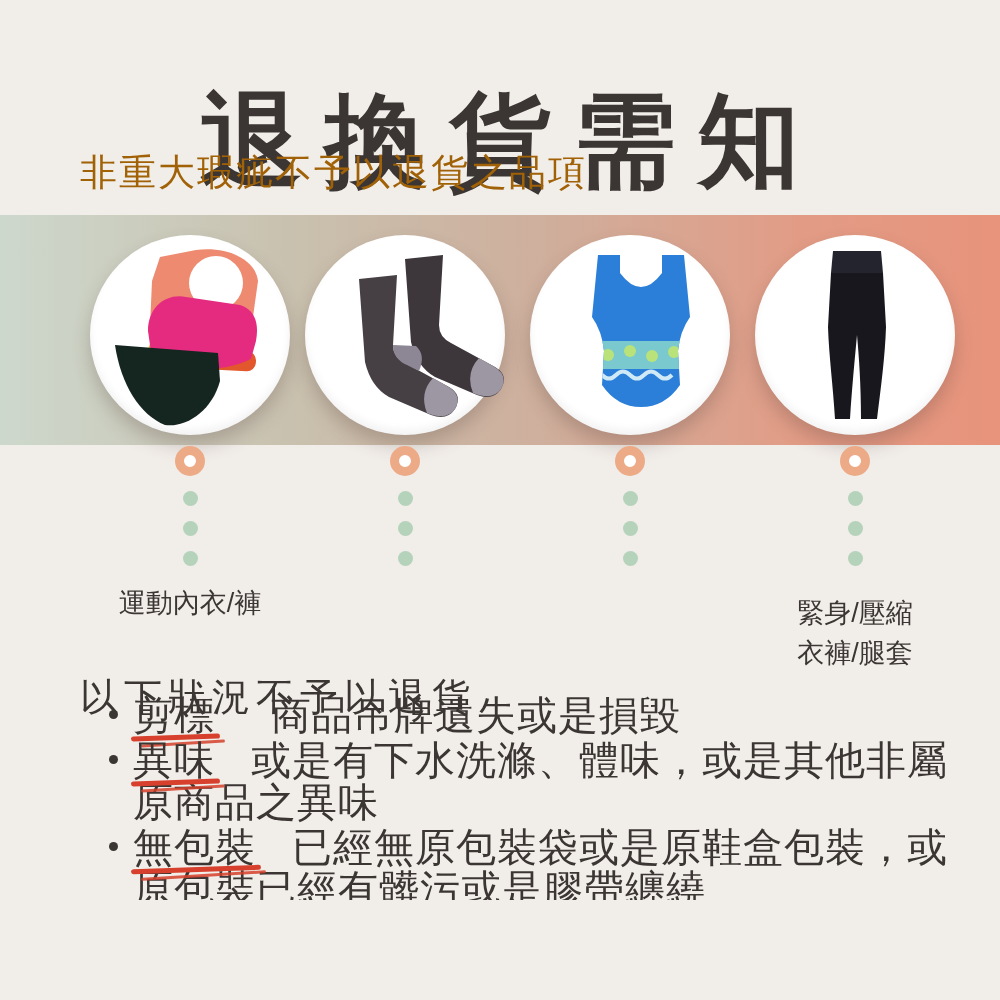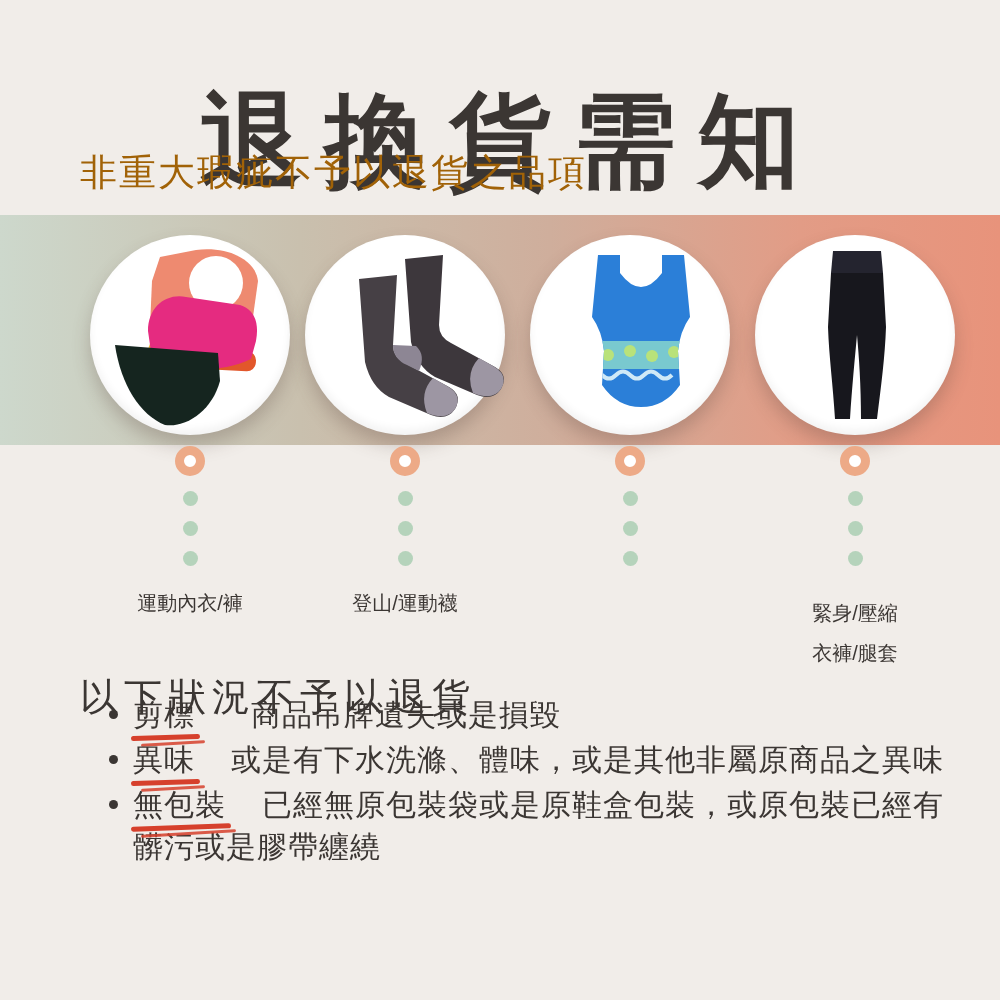--- a/index.html
+++ b/index.html
@@ -19,29 +19,29 @@
           background:#fff;box-shadow:0 10px 18px rgba(90,70,60,.28), inset 0 -5px 9px rgba(0,0,0,.05);}
   .circle svg{position:absolute;top:0;left:0;}
   .c1{left:90px;} .c2{left:305px;} .c3{left:530px;} .c4{left:755px;}
 
   .col{position:absolute;top:446px;width:200px;display:flex;flex-direction:column;align-items:center;}
   .col1{left:90px;} .col2{left:305px;} .col3{left:530px;} .col4{left:755px;}
   .ring{width:30px;height:30px;border-radius:50%;background:#fff;border:9px solid #edaa87;box-sizing:border-box;}
   .dot{width:15px;height:15px;border-radius:50%;background:#b5d3bb;margin-top:15px;}
   .dot:first-of-type{margin-top:21px;}
 
-  .plabel{position:absolute;top:583px;width:260px;text-align:center;font-size:20px;
+  .plabel{position:absolute;top:583px;width:260px;text-align:center;font-size:27px;
           line-height:40px;white-space:pre-line;color:#3b3633;}
   .pl1{left:60px;} .pl2{left:275px;} .pl3{left:500px;} .pl4{left:725px;margin-top:10px;}
 
   .rules-heading{position:absolute;top:640px;left:80px;font-size:38px;font-weight:500;
                  letter-spacing:6px;color:#3b3633;}
 
   .rules{position:absolute;top:694px;left:133px;width:830px;margin:0;padding:0;list-style:none;}
-  .rules li{position:relative;font-size:30px;line-height:42px;letter-spacing:1px;margin:0 0 3px 0;}
+  .rules li{position:relative;font-size:40px;line-height:42px;letter-spacing:1px;margin:0 0 3px 0;}
   .rules li::before{content:"";position:absolute;left:-24px;top:16px;width:9px;height:9px;
                     border-radius:50%;background:#3b3633;}
   .kw{position:relative;display:inline-block;margin-right:36px;white-space:nowrap;}
   .rules li:nth-child(1) .kw{margin-right:56px;}
   .rules li:nth-child(5) .kw{margin-right:14px;}
   .kw::after{content:"";position:absolute;left:-2px;right:-5px;bottom:-4px;height:5px;
              background:#d6402c;border-radius:3px;transform:rotate(-2deg);}
   .kw::before{content:"";position:absolute;left:8px;right:-10px;bottom:-9px;height:3px;
               background:#d6402c;border-radius:2px;transform:rotate(-3.5deg);opacity:.85;}
 </style>
@@ -125,21 +125,20 @@
     <div class="dot"></div>
   </div>
   <div class="col col4">
     <div class="ring"></div>
     <div class="dot"></div>
     <div class="dot"></div>
     <div class="dot"></div>
   </div>
 
   <div class="plabel pl1">運動內衣/褲</div>
-  <div class="plabel pl2">登山/運動襪</div>
   <div class="plabel pl4">緊身/壓縮
 衣褲/腿套</div>
 
   <h2 class="rules-heading">以下狀況不予以退貨</h2>
 
   <ul class="rules">
     <li>
       <span class="kw">剪標</span><span>商品吊牌遺失或是損毀</span>
     </li>
     <li>

